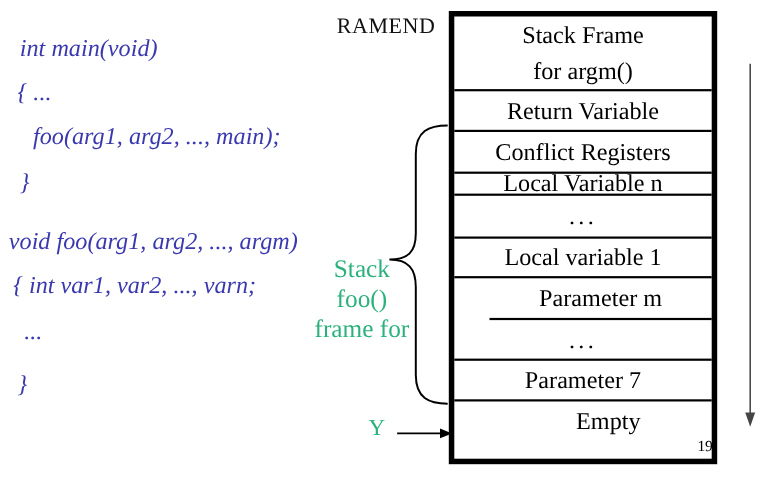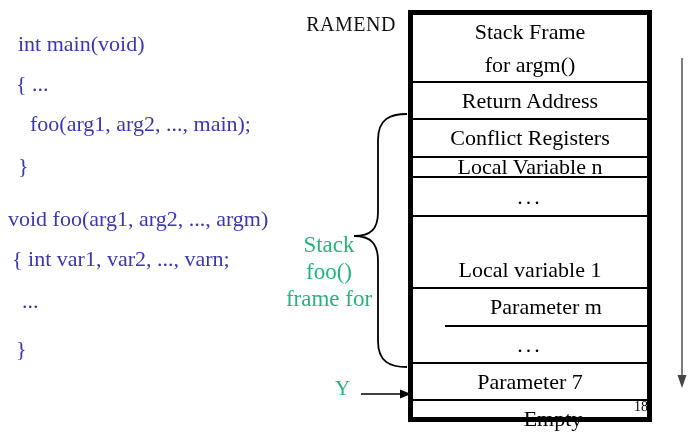--- a/index.html
+++ b/index.html
@@ -2,21 +2,21 @@
 <html><head>
 <meta charset="utf-8">
 <style>
   html,body{margin:0;padding:0;background:#ffffff;}
   .canvas{
     position:relative;width:698px;height:437px;background:#ffffff;overflow:hidden;
     font-family:"Liberation Serif","DejaVu Serif",serif;
   }
   
   .code-line{
-    position:absolute;font-size:22px;line-height:26px;color:#3a38ae;white-space:pre;
+    position:absolute;font-size:22px;line-height:26px;color:#3a38ae;white-space:pre;font-style:italic;
   }
   
   .ramend{
     position:absolute;left:296px;top:13px;width:110px;text-align:center;
     font-size:20px;color:#111111;letter-spacing:0.5px;
   }
   
   .mem-table{
     position:absolute;left:408px;top:10px;width:244px;height:412px;
     border:5px solid #000000;box-sizing:border-box;background:#ffffff;
@@ -62,40 +62,40 @@
     <div class="code-line" style="left:16px;top:336px;">}</div>
   </div>
 
   <div class="ramend">RAMEND</div>
 
   <div class="mem-table">
     <div class="mem-row header" style="height:68px;">
       <span>Stack Frame</span>
       <span>for argm()</span>
     </div>
-    <div class="mem-row" style="height:37px;">Return Address</div>
+    <div class="mem-row" style="height:37px;">Return Variable</div>
     <div class="mem-row" style="height:38px;">Conflict Registers</div>
     <div class="mem-row" style="height:20px;">Local Variable n</div>
     <div class="mem-row dots" style="height:39px;">...</div>
-    <div class="mem-row" style="height:36px;margin-top:36px;">Local variable 1</div>
+    <div class="mem-row" style="height:36px;">Local variable 1</div>
     <div class="mem-row" style="height:38px;margin-left:32px;">Parameter m</div>
     <div class="mem-row dots" style="height:37px;">...</div>
     <div class="mem-row" style="height:37px;">Parameter 7</div>
     <div class="mem-row" style="height:36px;margin-left:46px;">Empty</div>
   </div>
 
   <div class="foo-frame-label">
     <div>Stack</div>
     <div>foo()</div>
     <div>frame for</div>
   </div>
 
   <div class="y-label">Y</div>
 
-  <div class="page-number">18</div>
+  <div class="page-number">19</div>
 
   <svg class="overlay" viewBox="0 0 698 437" xmlns="http://www.w3.org/2000/svg">
 
     <path d="M 407 114 C 390 114 378 119 378 140 L 378 212 C 378 229 371 236 354 236 C 371 236 378 244 378 261 L 378 341 C 378 362 390 367 407 367" fill="none" stroke="#000000" stroke-width="1.8"></path>
 
     <g>
       <line x1="361" y1="394" x2="401" y2="394" stroke="#000000" stroke-width="1.6"></line>
       <polygon points="400,389.5 411,394 400,398.5" fill="#000000"></polygon>
     </g>
 

